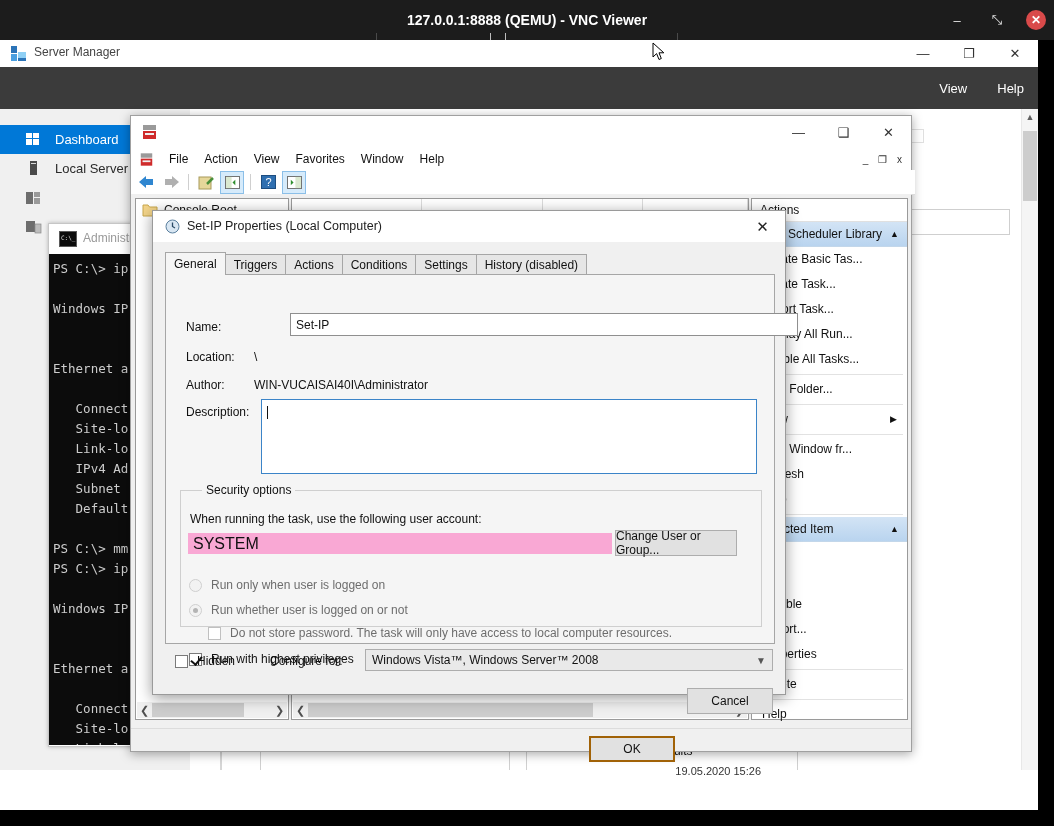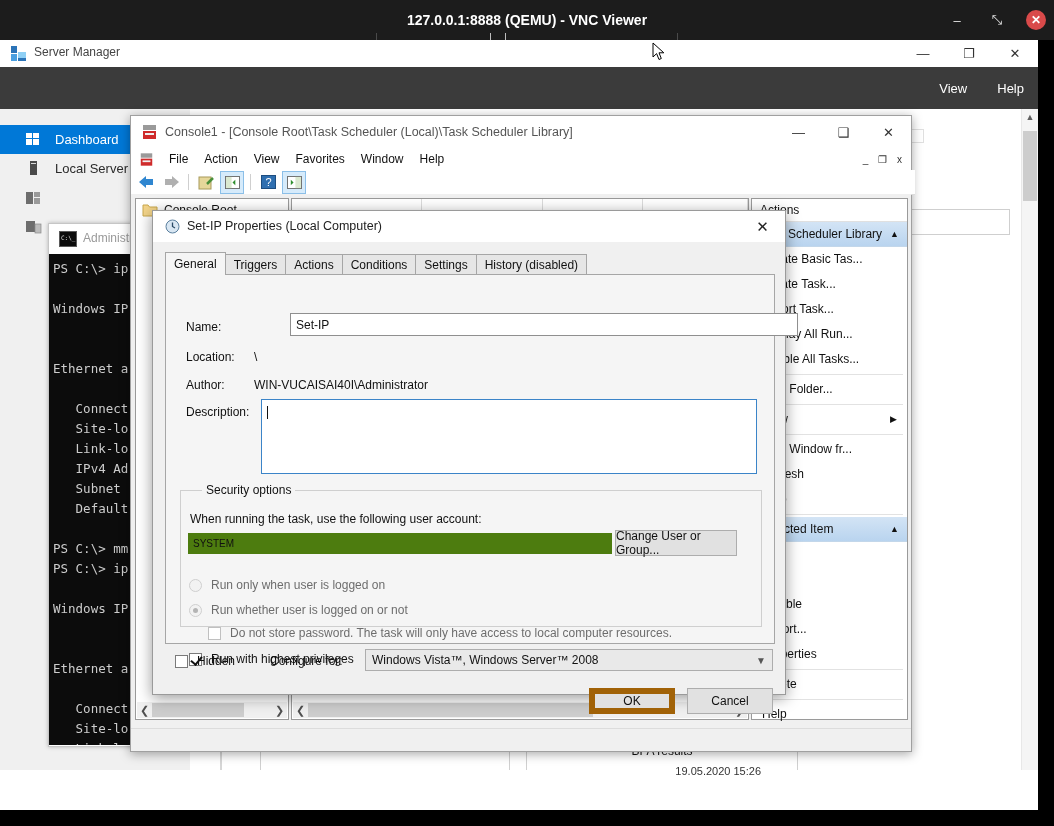--- a/index.html
+++ b/index.html
@@ -110,23 +110,23 @@
   .tabstrip .tab{height:20px;line-height:20px;padding:0 8px;font-size:12px;color:#111;border:1px solid #a6a6a6;border-bottom:none;background:#e6e6e6;margin-right:-1px;}
   .tabstrip .tab.active{background:#f5f5f5;height:22px;line-height:22px;border-color:#a6a6a6;position:relative;z-index:3;}
   .tabpage{position:absolute;left:12px;top:32px;width:608px;height:368px;background:#f5f5f5;border:1px solid #a6a6a6;}
   .fld-label{position:absolute;font-size:12px;color:#111;}
   .fld-input{position:absolute;background:#ffffff;border:1px solid #8f8f8f;font-size:12px;color:#111;padding:3px 5px;box-sizing:border-box;}
   .fld-ro{position:absolute;font-size:12px;color:#111;}
   .fld-desc{position:absolute;background:#ffffff;border:1px solid #3b84c8;box-sizing:border-box;}
   .caret{position:absolute;left:5px;top:6px;width:1px;height:13px;background:#111;}
   .group{position:absolute;border:1px solid #cfcfcf;}
   .group-title{position:absolute;background:#f5f5f5;padding:0 4px;font-size:12px;color:#111;}
-  .ro-box{position:absolute;background:#4d7c0f;border:none;font-size:10px;color:#111;padding:3px 5px;box-sizing:border-box;}
+  .ro-box{position:absolute;background:#f9a8d4;border:none;font-size:16px;color:#111;padding:3px 5px;box-sizing:border-box;}
   .btn{position:absolute;background:#e1e1e1;border:1px solid #adadad;font-size:12px;color:#111;display:flex;align-items:center;justify-content:center;box-sizing:border-box;}
-  .btn.default{border:6px solid #a16207;background:#e1e1e1;}
+  .btn.default{border:2px solid #a16207;background:#e1e1e1;margin-top:48px;}
   .radio{position:absolute;width:13px;height:13px;border-radius:50%;border:1px solid #cfcfcf;background:#f2f2f2;box-sizing:border-box;}
   .radio.on:after{content:"";position:absolute;left:3px;top:3px;width:5px;height:5px;border-radius:50%;background:#b4b4b4;}
   .chk{position:absolute;width:13px;height:13px;border:1px solid #7a7a7a;background:#ffffff;box-sizing:border-box;}
   .chk.dim{border-color:#c0c0c0;}
   .chk.on:after{content:"";position:absolute;left:3px;top:0px;width:5px;height:9px;border:solid #111;border-width:0 2px 2px 0;transform:rotate(40deg);}
   .opt-text{position:absolute;font-size:12px;color:#111;}
   .opt-text.dim{color:#6d6d6d;}
   .combo{position:absolute;background:#e9e9e9;border:1px solid #adadad;box-sizing:border-box;font-size:12px;color:#111;display:flex;align-items:center;padding-left:6px;}
   .combo .cv{position:absolute;right:6px;color:#555;font-size:10px;}
 
@@ -282,21 +282,20 @@
 
     <div class="mmc">
       <div class="mmc-title">
         <span class="mmc-title-ico">
           <svg width="17" height="16" viewBox="0 0 17 16">
               <rect x="2" y="1" width="13" height="5" fill="#9a9a9a"></rect>
               <rect x="2" y="7" width="13" height="8" fill="#cf2b2b"></rect>
               <rect x="4" y="9" width="9" height="2" fill="#f0f0f0"></rect>
             </svg>
         </span>
-        <span class="mmc-title-text">Console1 - [Console Root\Task Scheduler (Local)\Task Scheduler Library]</span>
         <div class="mmc-tbtns">
           <div class="mmc-tbtn">—</div>
           <div class="mmc-tbtn">❑</div>
           <div class="mmc-tbtn">✕</div>
         </div>
       </div>
 
       <div class="mmc-menubar">
         <span class="mmc-menu-ico">
           <svg width="15" height="15" viewBox="0 0 17 16">

